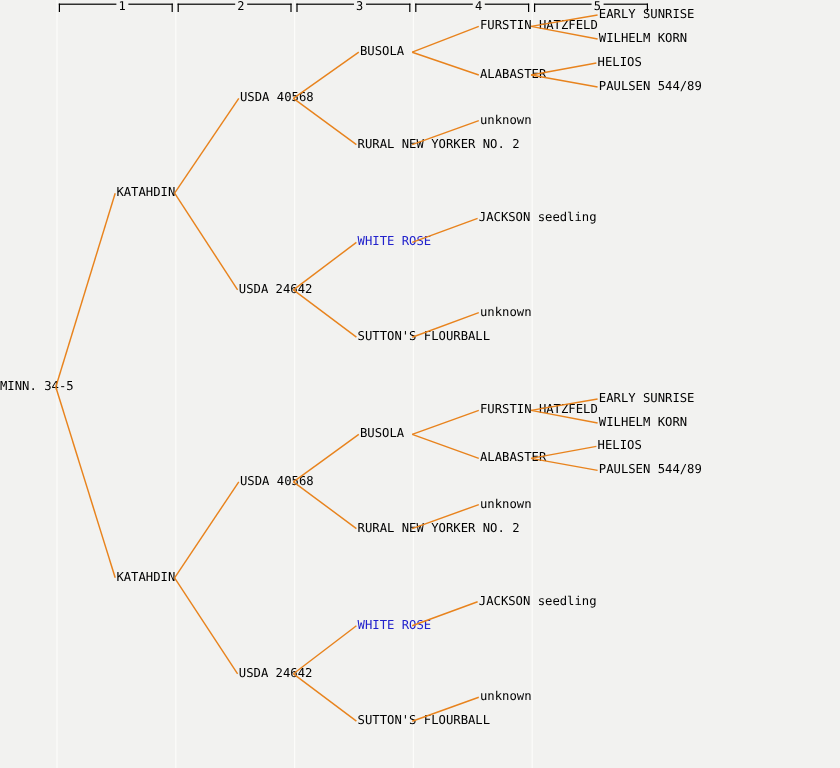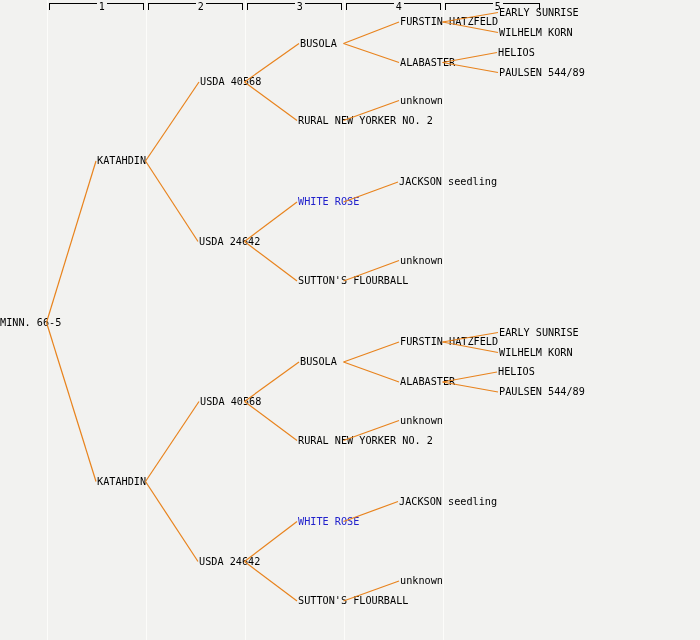--- a/index.html
+++ b/index.html
@@ -36,21 +36,21 @@
     <div class="ruler-bracket" style="left: 48.5px; width: 93.5px; border-color: rgb(0, 0, 0);"></div>
     <span class="ruler-label" style="left: 101.75px; top: 5.5px; background: rgb(242, 242, 240);">1</span>
     <div class="ruler-bracket" style="left: 147.5px; width: 93.5px; border-color: rgb(0, 0, 0);"></div>
     <span class="ruler-label" style="left: 200.75px; top: 5.5px; background: rgb(242, 242, 240);">2</span>
     <div class="ruler-bracket" style="left: 246.5px; width: 93.5px; border-color: rgb(0, 0, 0);"></div>
     <span class="ruler-label" style="left: 299.75px; top: 5.5px; background: rgb(242, 242, 240);">3</span>
     <div class="ruler-bracket" style="left: 345.5px; width: 93.5px; border-color: rgb(0, 0, 0);"></div>
     <span class="ruler-label" style="left: 398.75px; top: 5.5px; background: rgb(242, 242, 240);">4</span>
     <div class="ruler-bracket" style="left: 444.5px; width: 93.5px; border-color: rgb(0, 0, 0);"></div>
     <span class="ruler-label" style="left: 497.75px; top: 5.5px; background: rgb(242, 242, 240);">5</span>
-    <div class="node" style="left: 0px; top: 322.5px; color: rgb(0, 0, 0);">MINN. 66-5</div>
+    <div class="node" style="left: 0px; top: 322.5px; color: rgb(0, 0, 0);">MINN. 34-5</div>
     <div class="node" style="left: 97px; top: 161px; color: rgb(0, 0, 0);">KATAHDIN</div>
     <div class="node" style="left: 200px; top: 82px; color: rgb(0, 0, 0);">USDA 40568</div>
     <div class="node" style="left: 300px; top: 43.5px; color: rgb(0, 0, 0);">BUSOLA</div>
     <div class="node" style="left: 400px; top: 22px; color: rgb(0, 0, 0);">FURSTIN HATZFELD</div>
     <div class="node" style="left: 499px; top: 12.5px; color: rgb(0, 0, 0);">EARLY SUNRISE</div>
     <div class="node" style="left: 499px; top: 32.5px; color: rgb(0, 0, 0);">WILHELM KORN</div>
     <div class="node" style="left: 400px; top: 62.5px; color: rgb(0, 0, 0);">ALABASTER</div>
     <div class="node" style="left: 498px; top: 52.5px; color: rgb(0, 0, 0);">HELIOS</div>
     <div class="node" style="left: 499px; top: 72.5px; color: rgb(0, 0, 0);">PAULSEN 544/89</div>
     <div class="node" style="left: 298px; top: 120.5px; color: rgb(0, 0, 0);">RURAL NEW YORKER NO. 2</div>

